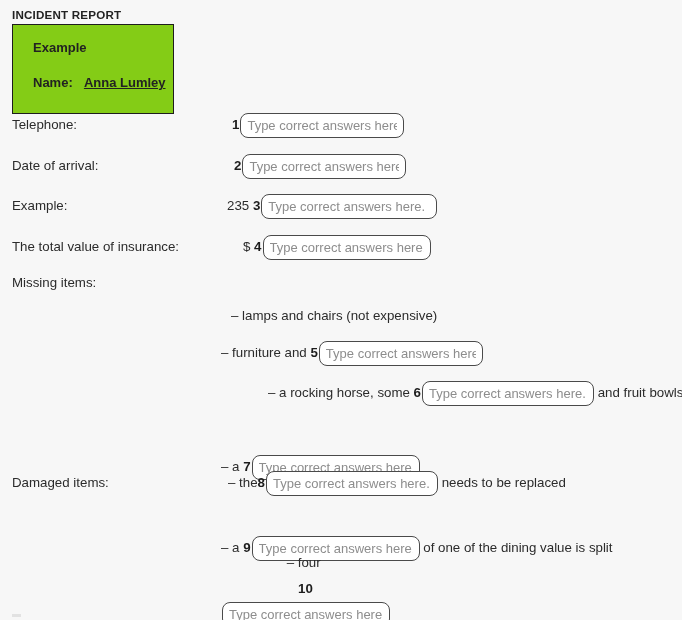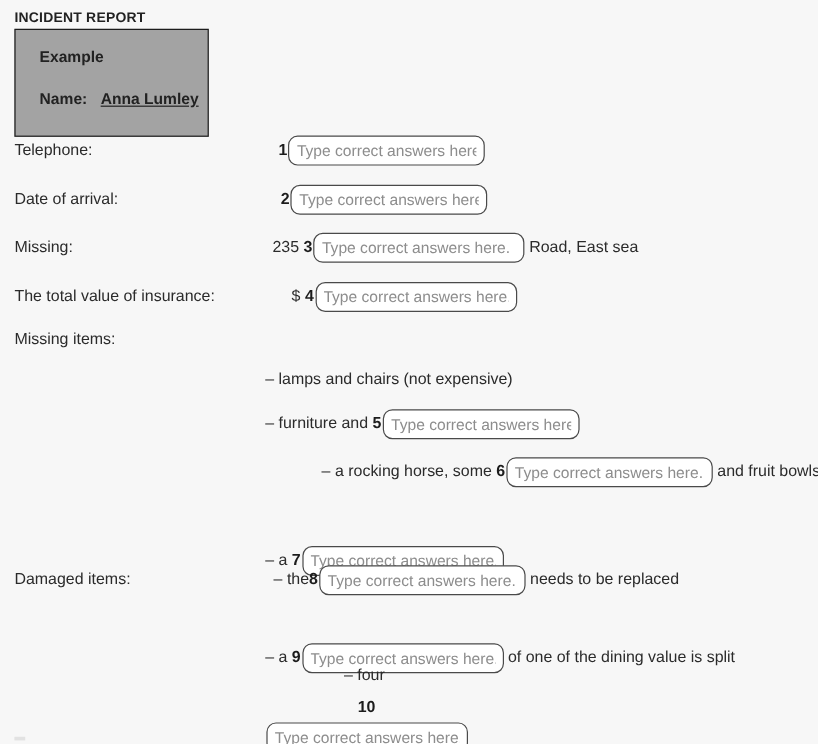--- a/index.html
+++ b/index.html
@@ -40,21 +40,21 @@
   }
 
   
   .example-box {
     position: absolute;
     left: 12px;
     top: 24px;
     width: 162px;
     height: 90px;
     box-sizing: border-box;
-    background: #a3a3a3;
+    background: #84cc16;
     border: 1.6px solid #1d1d1d;
     padding: 16px 0 0 20px;
   }
   .example-title {
     font-size: 13px;
     font-weight: bold;
     color: #222222;
     line-height: 1.1;
   }
   .example-name-row {
@@ -159,44 +159,43 @@
 
   <div class="row" style="top:153px;">
     <span class="label">Date of arrival:</span>
     <span class="content" style="left:234px;">
       <span class="qnum">2</span>
       <input class="answer w-sm" type="text" placeholder="Type correct answers here." style="">
     </span>
   </div>
 
   <div class="row" style="top:193px;">
-    <span class="label">Missing:</span>
+    <span class="label">Example:</span>
     <span class="content" style="left:227px;">
       <span class="pre">235 </span>
       <span class="qnum">3</span>
       <input class="answer w-xl" type="text" placeholder="Type correct answers here." style="">
-      <span class="post"> Road, East sea</span>
     </span>
   </div>
 
   <div class="row" style="top:234px;">
     <span class="label">The total value of insurance:</span>
     <span class="content" style="left:243px;">
       <span class="pre">$ </span>
       <span class="qnum">4</span>
       <input class="answer w-md" type="text" placeholder="Type correct answers here." style="">
     </span>
   </div>
 
   <div class="row" style="top:270px;">
     <span class="label">Missing items:</span>
   </div>
 
   <div class="row" style="top:303px;">
-    <span class="content" style="left:221px;">
+    <span class="content" style="left:231px;">
       <span class="pre dash">– lamps and chairs (not expensive)</span>
     </span>
   </div>
 
   <div class="row" style="top:340px;">
     <span class="content" style="left:221px;">
       <span class="pre dash">– furniture and </span>
       <span class="qnum">5</span>
       <input class="answer w-sm" type="text" placeholder="Type correct answers here." style="">
     </span>

